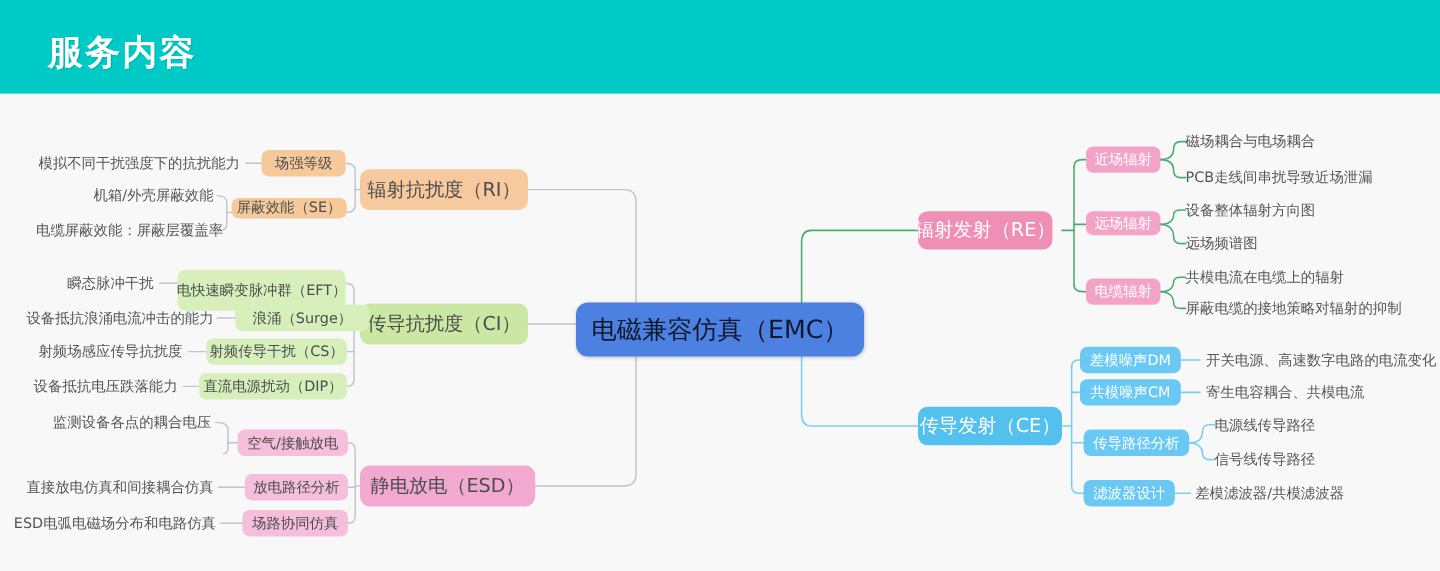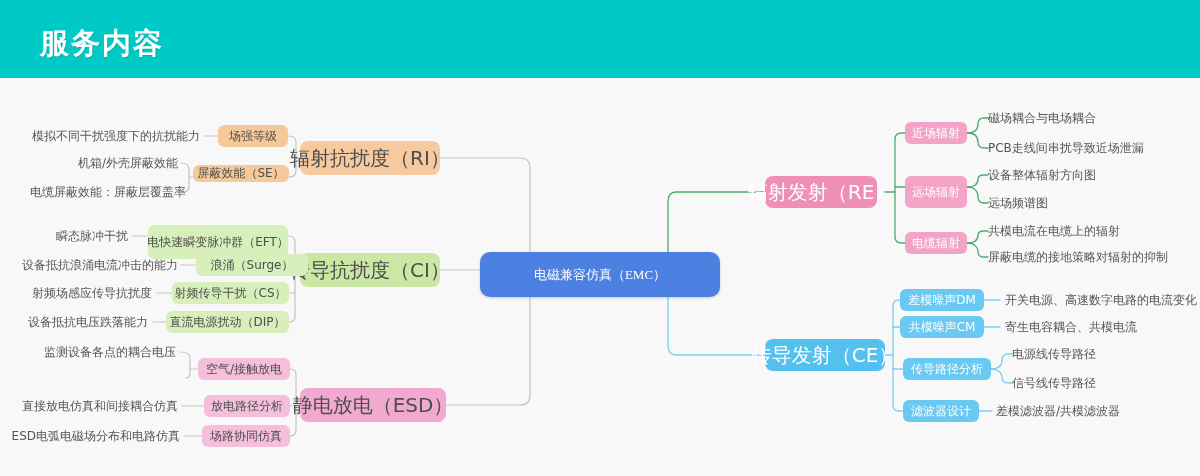--- a/index.html
+++ b/index.html
@@ -8,22 +8,22 @@
   .stage { position:relative; width:1200px; height:476px; }
   .header { position:absolute; left:0; top:0; width:1200px; height:78px; background:var(--header_bg,#00cac6); }
   .header-title { position:absolute; left:40px; top:24px; font-size:29px; font-weight:bold; color:#ffffff; letter-spacing:2px; text-shadow:1px 1px 1px rgba(0,0,0,0.12); white-space:nowrap; }
   .canvas { position:absolute; left:0; top:78px; width:1200px; height:398px; }
   svg.wires { position:absolute; left:0; top:0; }
   svg.wires path { fill:none; stroke-linecap:round; }
   .g-left path  { stroke:var(--line_left,#c3c3c3); stroke-width:1.2; }
   .g-re  path   { stroke:var(--line_re,#4cab6e);  stroke-width:1.3; }
   .g-ce  path   { stroke:var(--line_ce,#7ccdf2);  stroke-width:1.3; }
   .node { position:absolute; display:flex; align-items:center; justify-content:center; white-space:nowrap; border-radius:6px; font-size:12px; color:var(--text_dark,#4d4d4d); }
-  .main { border-radius:8px; font-size:20px; }
-  .root { left:480px; top:174px; width:240px; height:45px; background:var(--root_bg,#4c80e1); color:#ffffff; font-size:13px; border-radius:10px; box-shadow:0 1px 3px rgba(0,0,0,.18);font-family:Liberation Serif, serif; }
+  .main { border-radius:8px; font-size:16px; }
+  .root { left:480px; top:174px; width:240px; height:45px; background:var(--root_bg,#4c80e1); color:#0f172a; font-size:21px; border-radius:10px; box-shadow:0 1px 3px rgba(0,0,0,.18); }
   .n-ri     { background:var(--ri_bg,#f6ca9e); }
   .n-ri-sub { background:var(--ri_sub_bg,#f6c99b); }
   .n-ci     { background:var(--ci_bg,#cbe7a4); }
   .n-ci-sub { background:var(--ci_sub_bg,#d6efbb); }
   .n-esd    { background:var(--esd_bg,#f2a9d0); }
   .n-esd-sub{ background:var(--esd_sub_bg,#f5bedb); }
   .n-re     { background:var(--re_bg,#f08fb6); color:#fff; }
   .n-re-sub { background:var(--re_sub_bg,#f2a3c6); color:#fff; }
   .n-ce     { background:var(--ce_bg,#54c0ed); color:#fff; }
   .n-ce-sub { background:var(--ce_sub_bg,#6ac9f2); color:#fff; }
@@ -117,21 +117,21 @@
     <div class="node main n-esd" style="left:300px;top:310px;width:146px;height:34px;">静电放电（ESD）</div>
     <div class="node n-esd-sub" style="left:198px;top:280px;width:92px;height:22px;">空气/接触放电</div>
     <div class="node n-esd-sub" style="left:204px;top:317px;width:86px;height:22px;">放电路径分析</div>
     <div class="node n-esd-sub" style="left:202px;top:347px;width:88px;height:22px;">场路协同仿真</div>
     <div class="leaf leaf-l" style="right:1024px;top:266px;">监测设备各点的耦合电压</div>
     <div class="leaf leaf-l" style="right:1022px;top:320px;">直接放电仿真和间接耦合仿真</div>
     <div class="leaf leaf-l" style="right:1020px;top:350px;">ESD电弧电磁场分布和电路仿真</div>
 
     <div class="node main n-re" style="left:765px;top:98px;width:112px;height:32px;">辐射发射（RE）</div>
     <div class="node n-re-sub" style="left:905px;top:44px;width:62px;height:22px;">近场辐射</div>
-    <div class="node n-re-sub" style="left:905px;top:98px;width:62px;height:32px;">远场辐射</div>
+    <div class="node n-re-sub" style="left:905px;top:98px;width:62px;height:20px;">远场辐射</div>
     <div class="node n-re-sub" style="left:905px;top:154px;width:62px;height:22px;">电缆辐射</div>
     <div class="leaf" style="left:988px;top:32px;">磁场耦合与电场耦合</div>
     <div class="leaf" style="left:988px;top:62px;">PCB走线间串扰导致近场泄漏</div>
     <div class="leaf" style="left:988px;top:89px;">设备整体辐射方向图</div>
     <div class="leaf" style="left:988px;top:117px;">远场频谱图</div>
     <div class="leaf" style="left:988px;top:145px;">共模电流在电缆上的辐射</div>
     <div class="leaf" style="left:988px;top:171px;text-align:center;">屏蔽电缆的接地策略对辐射的抑制</div>
 
     <div class="node main n-ce" style="left:765px;top:261px;width:120px;height:32px;">传导发射（CE）</div>
     <div class="node n-ce-sub" style="left:900px;top:211px;width:84px;height:22px;">差模噪声DM</div>

